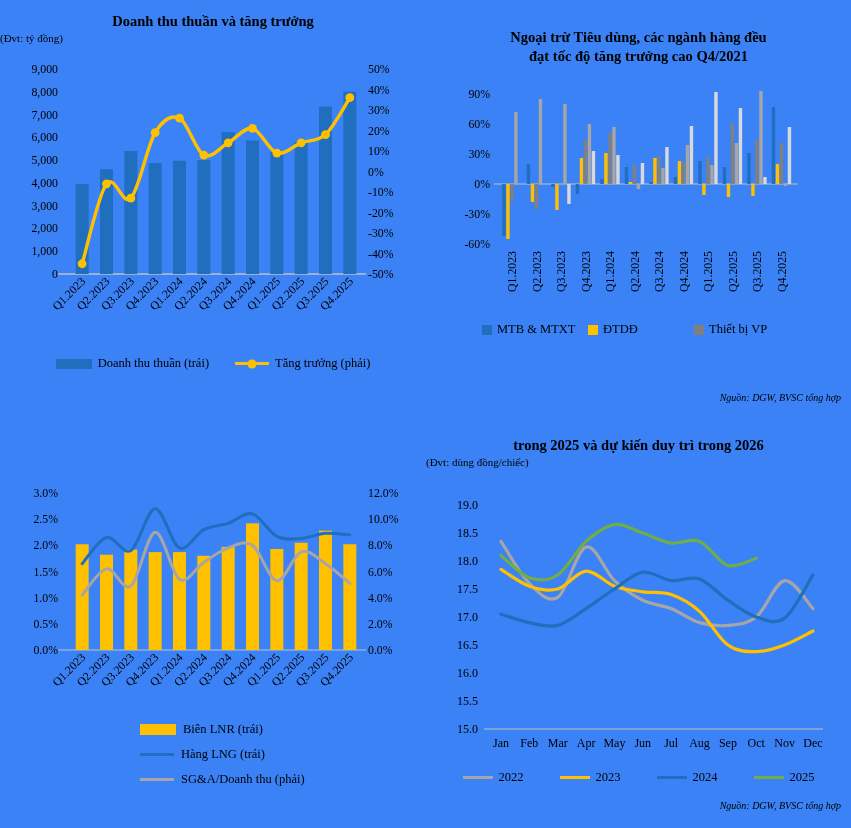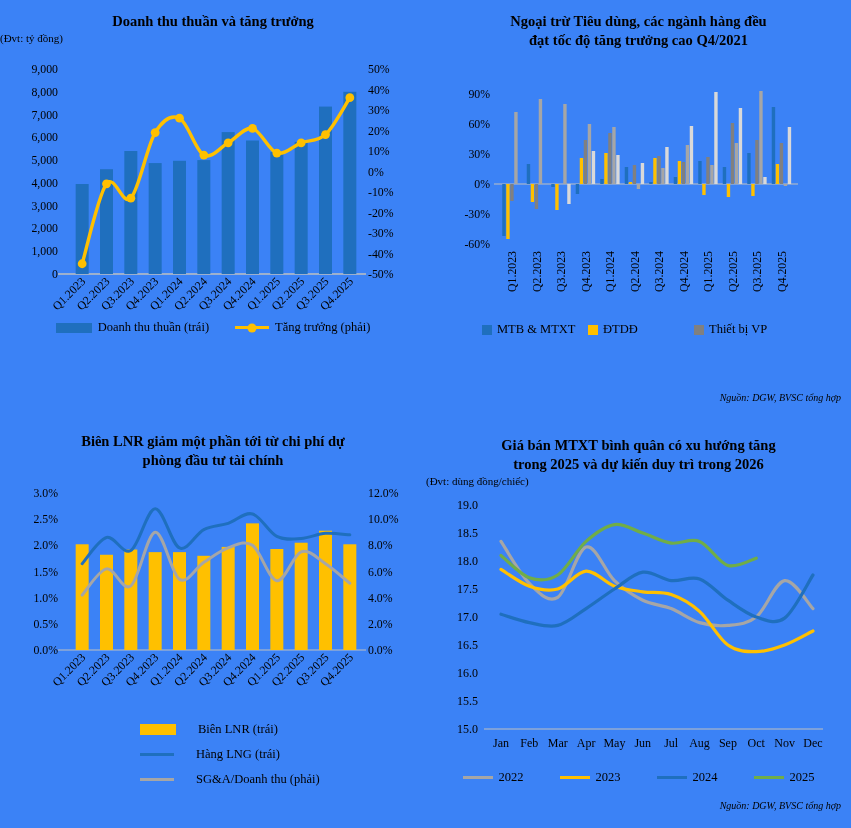--- a/index.html
+++ b/index.html
@@ -17,21 +17,21 @@
   .sw-barsm{width:36px;height:11px;flex:0 0 auto;}
   .sw-line{width:34px;height:3.5px;position:relative;flex:0 0 auto;}
   .sw-dot{position:absolute;left:50%;top:50%;transform:translate(-50%,-50%);
           width:9px;height:9px;border-radius:50%;}
   .sw-sq{width:10px;height:10px;flex:0 0 auto;}
   .lg2{position:absolute;display:flex;flex-direction:column;gap:9px;font-size:12.5px;}
   .lg2 .row{display:flex;}
   .lg2 .item{display:flex;align-items:center;gap:5px;white-space:nowrap;}
   .lg2 .w1{min-width:106px;}
   .lg3{position:absolute;display:flex;flex-direction:column;gap:10px;font-size:12.5px;}
-  .lg3 .item{display:flex;align-items:center;gap:22px;white-space:nowrap;}
+  .lg3 .item{display:flex;align-items:center;gap:7px;white-space:nowrap;}
   .srcnote{position:absolute;right:10px;width:400px;text-align:right;
            font-size:10px;font-style:italic;}
 </style>
 </head>
 <body>
 
 <div id="wrap">
 
   <div class="cell" style="left:0;top:0;width:426px;height:380px;">
     <div class="titlewrap" style="padding-top:12px;">
@@ -92,36 +92,36 @@
         <circle cx="155.16666666666666" cy="80.55000000000001" r="4.4" fill="#FFC000"></circle>
         <circle cx="179.5" cy="66.19999999999999" r="4.4" fill="#FFC000"></circle>
         <circle cx="203.83333333333331" cy="103.10000000000001" r="4.4" fill="#FFC000"></circle>
         <circle cx="228.16666666666666" cy="90.80000000000001" r="4.4" fill="#FFC000"></circle>
         <circle cx="252.5" cy="76.45000000000002" r="4.4" fill="#FFC000"></circle>
         <circle cx="276.8333333333333" cy="101.05000000000001" r="4.4" fill="#FFC000"></circle>
         <circle cx="301.16666666666663" cy="90.80000000000001" r="4.4" fill="#FFC000"></circle>
         <circle cx="325.5" cy="82.6" r="4.4" fill="#FFC000"></circle>
         <circle cx="349.8333333333333" cy="45.69999999999999" r="4.4" fill="#FFC000"></circle>
       </svg>
-    <div class="legend-row" id="legend1" style="top:320px;">
+    <div class="legend-row" id="legend1" style="top:356px;">
         <div class="lgitem">
           <div class="sw-bar" style="background: rgb(31, 111, 190);"></div>
           <span>Doanh thu thuần (trái)</span>
         </div>
         <div class="lgitem">
           <div class="sw-line" style="background: rgb(255, 192, 0);">
             <div class="sw-dot" style="background: rgb(255, 192, 0);"></div>
           </div>
           <span>Tăng trưởng (phải)</span>
         </div>
       </div>
   </div>
 
   <div class="cell" style="left:426px;top:0;width:425px;height:380px;">
-    <div class="titlewrap" style="padding-top:12px;">
+    <div class="titlewrap" style="padding-top:28px;">
       <div class="ctitle">Ngoại trừ Tiêu dùng, các ngành hàng đều</div>
       <div class="ctitle">đạt tốc độ tăng trưởng cao Q4/2021</div>
     </div>
     <svg class="plot" id="svg2" width="425" height="262" style="top:53px;">
         <text x="64" y="45" text-anchor="end" font-size="11.8" fill="#000">90%</text>
         <text x="64" y="75" text-anchor="end" font-size="11.8" fill="#000">60%</text>
         <text x="64" y="105" text-anchor="end" font-size="11.8" fill="#000">30%</text>
         <text x="64" y="135" text-anchor="end" font-size="11.8" fill="#000">0%</text>
         <text x="64" y="165" text-anchor="end" font-size="11.8" fill="#000">-30%</text>
         <text x="64" y="195" text-anchor="end" font-size="11.8" fill="#000">-60%</text>
@@ -210,24 +210,20 @@
             <div class="sw-sq" style="background: rgb(128, 128, 128);"></div>
             <span>Thiết bị VP</span>
           </div>
         </div>
       </div>
   </div>
 
   <div class="srcnote" style="top:392px;">Nguồn: DGW, BVSC tổng hợp</div>
 
   <div class="cell" style="left:0;top:420px;width:426px;height:388px;">
-    <div class="titlewrap" style="padding-top:12px;">
-      <div class="ctitle">Biên LNR giảm một phần tới từ chi phí dự</div>
-      <div class="ctitle">phòng đầu tư tài chính</div>
-    </div>
     <svg class="plot" id="svg3" width="426" height="250" style="top:56px;">
         <text x="58" y="21" text-anchor="end" font-size="11.8" fill="#000">3.0%</text>
         <text x="58" y="47.16666666666666" text-anchor="end" font-size="11.8" fill="#000">2.5%</text>
         <text x="58" y="73.33333333333334" text-anchor="end" font-size="11.8" fill="#000">2.0%</text>
         <text x="58" y="99.5" text-anchor="end" font-size="11.8" fill="#000">1.5%</text>
         <text x="58" y="125.66666666666667" text-anchor="end" font-size="11.8" fill="#000">1.0%</text>
         <text x="58" y="151.83333333333334" text-anchor="end" font-size="11.8" fill="#000">0.5%</text>
         <text x="58" y="178" text-anchor="end" font-size="11.8" fill="#000">0.0%</text>
         <text x="368" y="21" text-anchor="start" font-size="11.8" fill="#000">12.0%</text>
         <text x="368" y="47.16666666666666" text-anchor="start" font-size="11.8" fill="#000">10.0%</text>
@@ -275,21 +271,20 @@
         </div>
         <div class="lgitem item">
           <div class="sw-line" style="background: rgb(166, 166, 166);"></div>
           <span>SG&amp;A/Doanh thu (phải)</span>
         </div>
       </div>
   </div>
 
   <div class="cell" style="left:426px;top:420px;width:425px;height:388px;">
     <div class="titlewrap" style="padding-top:16px;">
-      <div class="ctitle">Giá bán MTXT bình quân có xu hướng tăng</div>
       <div class="ctitle">trong 2025 và dự kiến duy trì trong 2026</div>
       <div class="csub">(Đvt: dùng đồng/chiếc)</div>
     </div>
     <svg class="plot" id="svg4" width="425" height="275" style="top:72px;">
         <text x="52" y="17" text-anchor="end" font-size="12" fill="#000">19.0</text>
         <text x="52" y="45" text-anchor="end" font-size="12" fill="#000">18.5</text>
         <text x="52" y="73" text-anchor="end" font-size="12" fill="#000">18.0</text>
         <text x="52" y="101" text-anchor="end" font-size="12" fill="#000">17.5</text>
         <text x="52" y="129" text-anchor="end" font-size="12" fill="#000">17.0</text>
         <text x="52" y="157" text-anchor="end" font-size="12" fill="#000">16.5</text>

